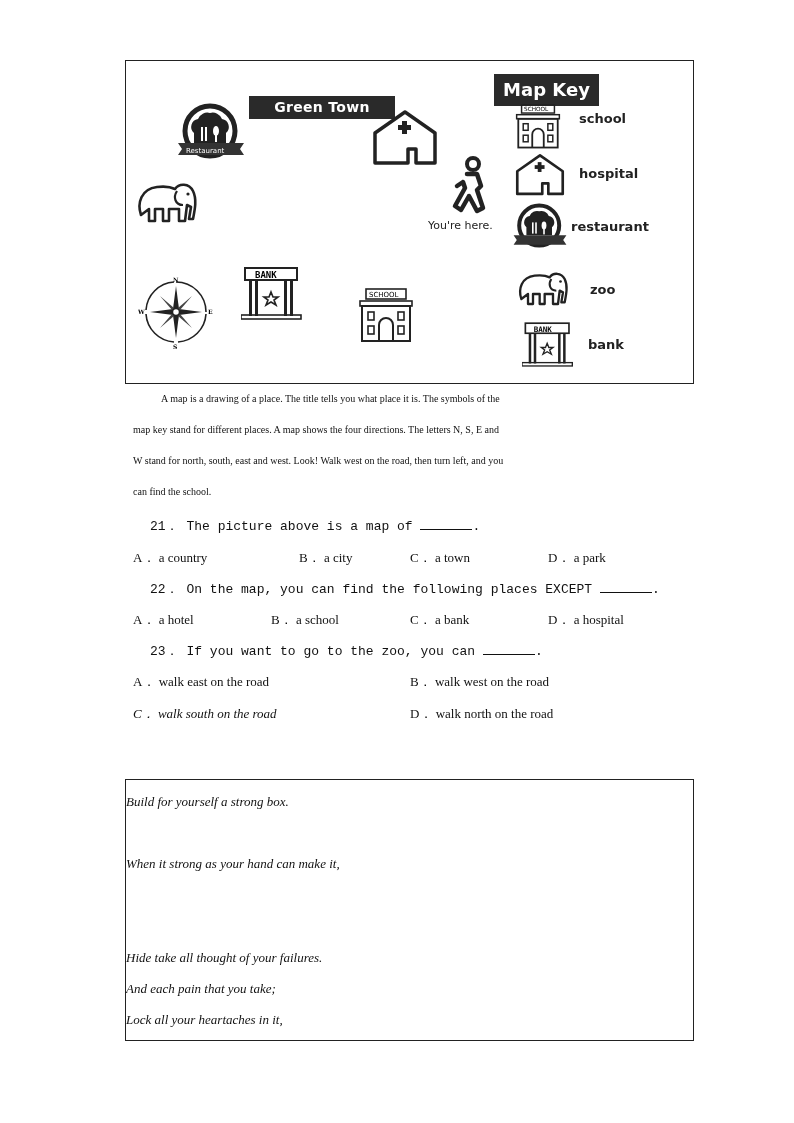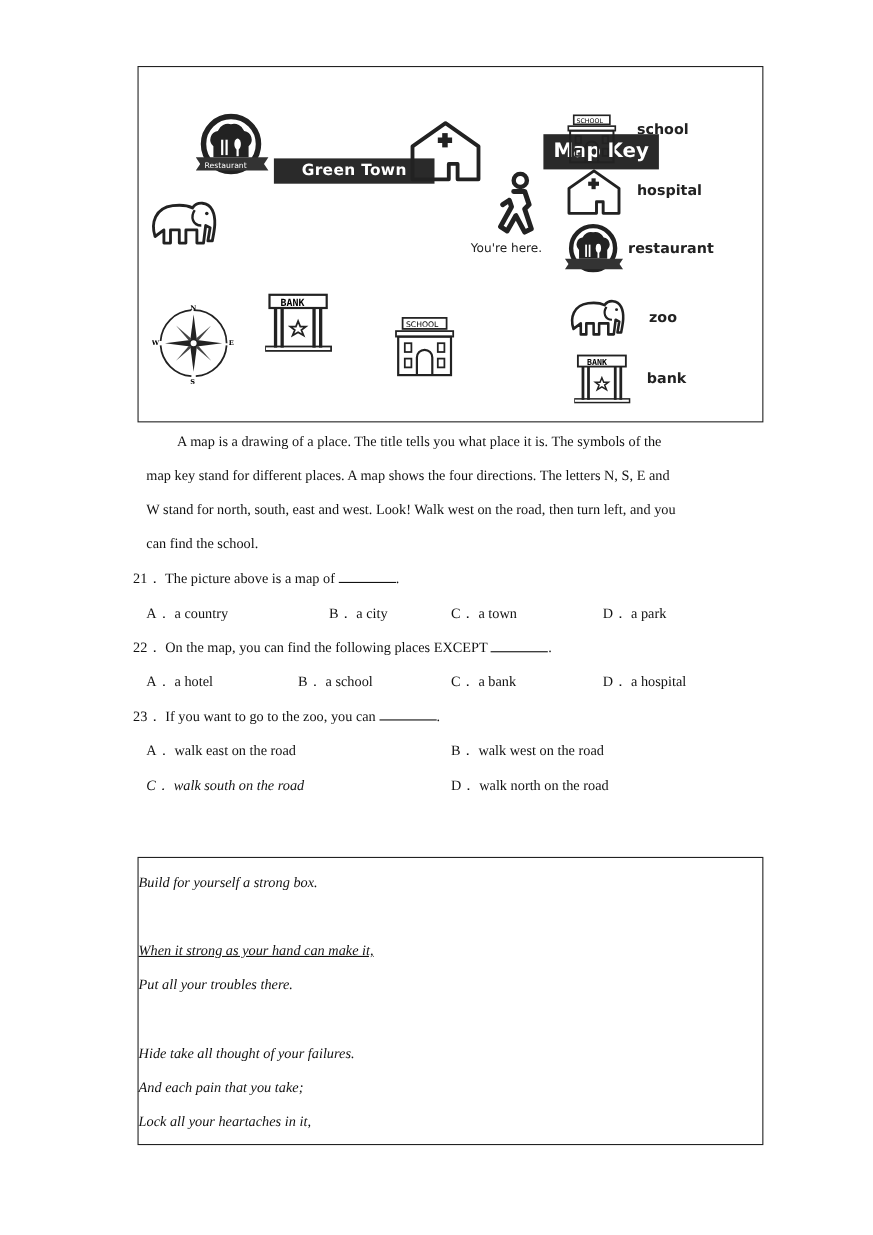--- a/index.html
+++ b/index.html
@@ -1,28 +1,28 @@
 <!DOCTYPE html>
 <html><head>
 <meta charset="utf-8">
 <style>
   * { box-sizing: border-box; margin: 0; padding: 0; }
   html, body { width: 794px; height: 1123px; background: #ffffff; }
   body { position: relative; font-family: "Liberation Serif", "DejaVu Serif", serif; color: #111; overflow: hidden; }
 
   .map-frame { position: absolute; left: 125px; top: 60px; width: 569px; height: 324px; border: 1px solid #222; background: #fff; }
   .abs { position: absolute; }
-  .banner { position: absolute; background: #2a2a2a; color: #fff; font-family: "DejaVu Sans", "Liberation Sans", sans-serif; font-weight: bold; text-align: center; margin-top: 48px; }
+  .banner { position: absolute; background: #2a2a2a; color: #fff; font-family: "DejaVu Sans", "Liberation Sans", sans-serif; font-weight: bold; text-align: center; }
   .title-banner { left: 123px; top: 35px; width: 146px; height: 23px; font-size: 14px; line-height: 23px; letter-spacing: 0.3px; }
   .key-banner { left: 368px; top: 13px; width: 105px; height: 32px; font-size: 18px; line-height: 32px; }
   .key-label { position: absolute; font-family: "DejaVu Sans", "Liberation Sans", sans-serif; font-size: 13px; font-weight: bold; color: #222; }
   .here-label { position: absolute; font-family: "DejaVu Sans", "Liberation Sans", sans-serif; font-size: 11px; color: #222; }
   svg { display: block; }
-  .p-line { position: absolute; left: 133px; font-size: 13px; white-space: nowrap; }
-  .q-line { position: absolute; left: 121px; font-size: 13px; white-space: nowrap; }
+  .p-line { position: absolute; left: 133px; font-size: 10px; white-space: nowrap; }
+  .q-line { position: absolute; left: 150px; font-size: 13px; white-space: nowrap; font-family: Liberation Mono, monospace; }
   .opt { position: absolute; font-size: 13px; white-space: nowrap; }
   .blank { display: inline-block; width: 52px; border-bottom: 1px solid #111; height: 10px; vertical-align: baseline; }
 
   .poem-frame { position: absolute; left: 125px; top: 779px; width: 569px; height: 262px; border: 1px solid #222; }
   .poem-line { position: absolute; left: 0; width: 100%; font-style: italic; font-size: 13px; }
 </style>
 </head>
 <body>
 
 <div class="map-frame">
@@ -207,18 +207,17 @@
   <span>If you want to go to the zoo, you can</span>
   <span class="blank"></span><span>.</span>
 </div>
 <div class="opt" style="top:673px;left:133px;"><span>A．</span> <span>walk east on the road</span></div>
 <div class="opt" style="top:673px;left:410px;"><span>B．</span> <span>walk west on the road</span></div>
 <div class="opt" style="top:705px;left:133px;font-style:italic;"><span>C．</span> <span>walk south on the road</span></div>
 <div class="opt" style="top:705px;left:410px;"><span>D．</span> <span>walk north on the road</span></div>
 
 <div class="poem-frame">
   <div class="poem-line" style="top:14px;">Build for yourself  a strong box.</div>
-  <div class="poem-line" style="top:76px;text-decoration:underline;">When it strong as your hand can make it,</div>
-  <div class="poem-line" style="top:107px;">Put all your troubles there.</div>
+  <div class="poem-line" style="top:76px;">When it strong as your hand can make it,</div>
   <div class="poem-line" style="top:170px;">Hide take all thought of your failures.</div>
   <div class="poem-line" style="top:201px;">And each pain that you take;</div>
   <div class="poem-line" style="top:232px;">Lock all your heartaches in it,</div>
 </div>
 
 </body></html>

